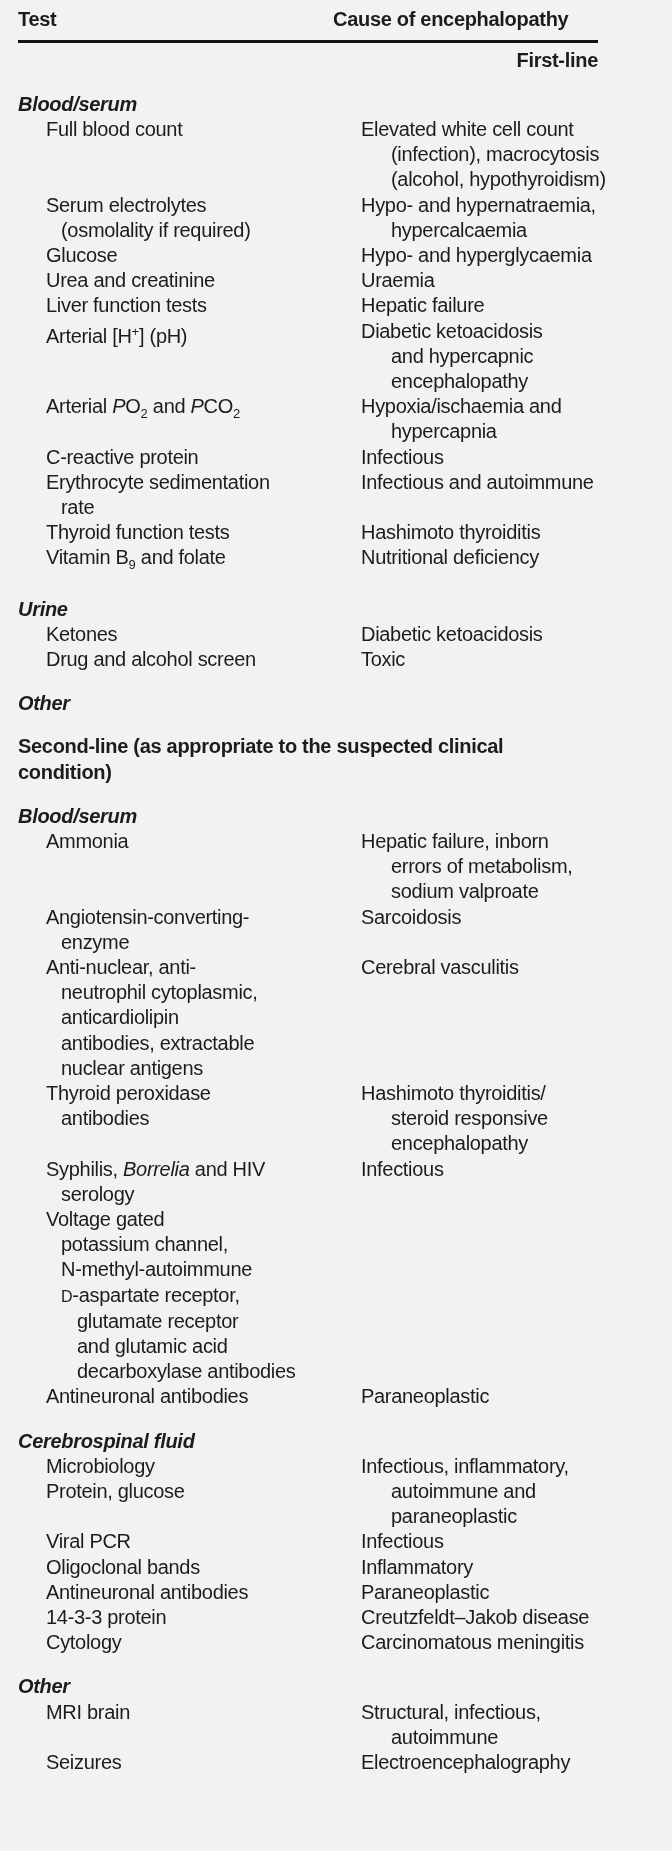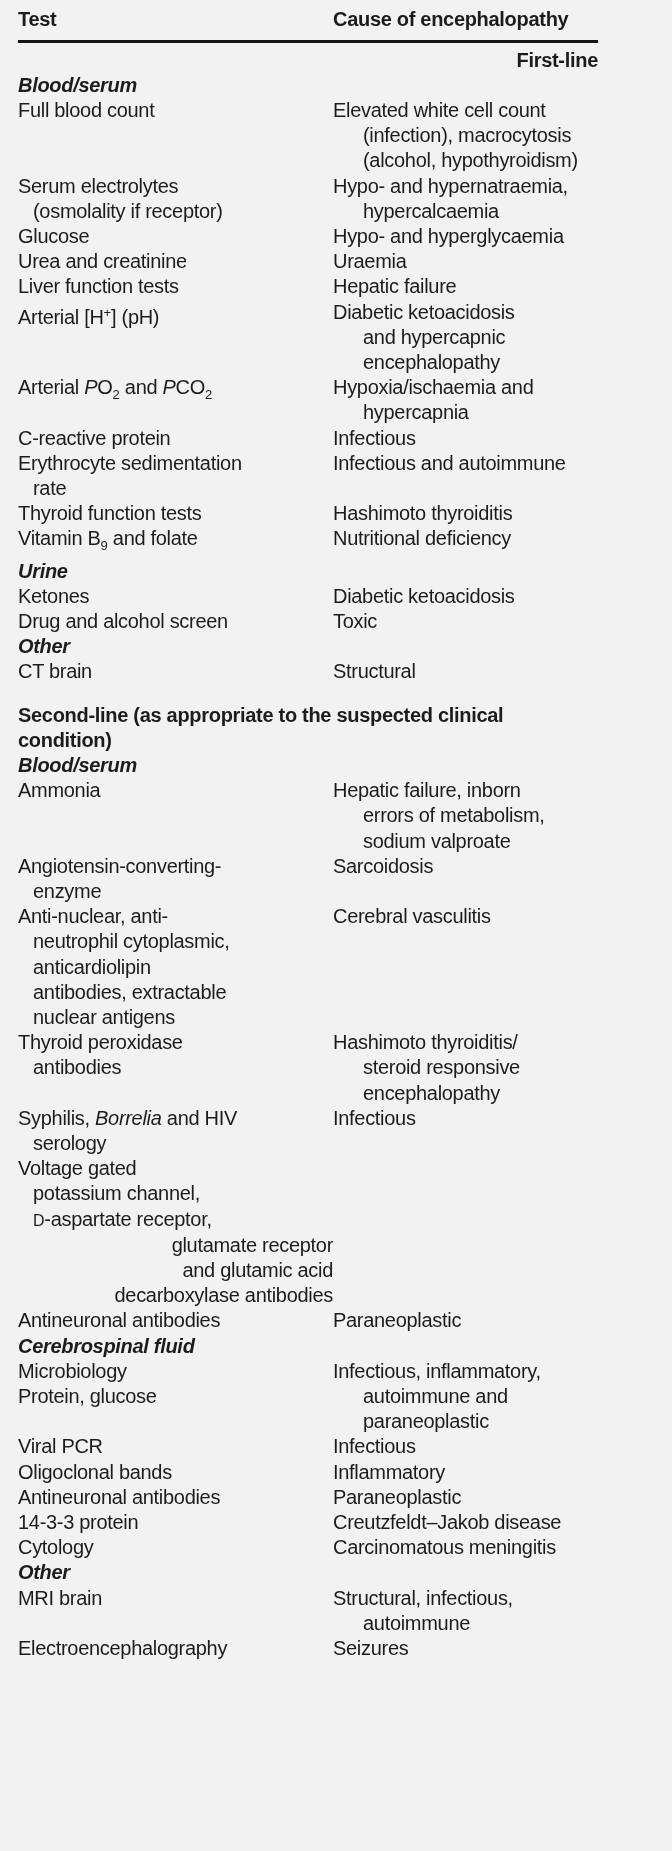--- a/index.html
+++ b/index.html
@@ -35,29 +35,30 @@
     margin:8px 0 5px 0;
   }
   .group-header{
     font-weight:bold;
     margin-top:18px;
   }
   #table-body > .group-header:first-child{margin-top:0;text-align:right;}
   .sub-header{
     font-weight:bold;
     font-style:italic;
+    margin-top:19px;
   }
   .row{
     display:grid;
     grid-template-columns:315px 1fr;
   }
-  .cell{min-height:25.2px;}
+  .cell{min-height:25.2px;margin-left:28px;}
   .ln{white-space:nowrap;}
   .test .i1{padding-left:15px;}
-  .test .i2{padding-left:31px;text-align:right;}
+  .test .i2{padding-left:31px;}
   .cause .i1{padding-left:30px;}
   .it{font-style:italic;}
   .sub{font-size:13px;vertical-align:-5px;letter-spacing:-0.2px;}
   .sup{font-size:13px;vertical-align:7px;letter-spacing:-0.2px;}
   .sc{font-size:16px;}
 </style>
 </head>
 <body>
 
 <div class="sheet">
@@ -77,21 +78,21 @@
         </div>
         <div class="cell cause">
           <div class="ln">Elevated white cell count</div>
           <div class="ln i1">(infection), macrocytosis</div>
           <div class="ln i1">(alcohol, hypothyroidism)</div>
         </div>
       </div>
       <div class="row">
         <div class="cell test">
           <div class="ln">Serum electrolytes</div>
-          <div class="ln i1">(osmolality if receptor)</div>
+          <div class="ln i1">(osmolality if required)</div>
         </div>
         <div class="cell cause">
           <div class="ln">Hypo- and hypernatraemia,</div>
           <div class="ln i1">hypercalcaemia</div>
         </div>
       </div>
       <div class="row">
         <div class="cell test">
           <div class="ln">Glucose</div>
         </div>
@@ -178,28 +179,20 @@
       </div>
       <div class="row">
         <div class="cell test">
           <div class="ln">Drug and alcohol screen</div>
         </div>
         <div class="cell cause">
           <div class="ln">Toxic</div>
         </div>
       </div>
       <div class="sub-header">Other</div>
-      <div class="row">
-        <div class="cell test">
-          <div class="ln">CT brain</div>
-        </div>
-        <div class="cell cause">
-          <div class="ln">Structural</div>
-        </div>
-      </div>
       <div class="group-header">
         <div>Second-line (as appropriate to the suspected clinical</div>
         <div>condition)</div>
       </div>
       <div class="sub-header">Blood/serum</div>
       <div class="row">
         <div class="cell test">
           <div class="ln">Ammonia</div>
         </div>
         <div class="cell cause">
@@ -246,20 +239,21 @@
           <div class="ln i1">serology</div>
         </div>
         <div class="cell cause">
           <div class="ln">Infectious</div>
         </div>
       </div>
       <div class="row">
         <div class="cell test">
           <div class="ln">Voltage gated</div>
           <div class="ln i1">potassium channel,</div>
+          <div class="ln i1">N-methyl-autoimmune</div>
           <div class="ln i1"><span class="sc">D</span>-aspartate receptor,</div>
           <div class="ln i2">glutamate receptor</div>
           <div class="ln i2">and glutamic acid</div>
           <div class="ln i2">decarboxylase antibodies</div>
         </div>
         <div class="cell cause"></div>
       </div>
       <div class="row">
         <div class="cell test">
           <div class="ln">Antineuronal antibodies</div>
@@ -324,21 +318,21 @@
       <div class="row">
         <div class="cell test">
           <div class="ln">MRI brain</div>
         </div>
         <div class="cell cause">
           <div class="ln">Structural, infectious,</div>
           <div class="ln i1">autoimmune</div>
         </div>
       </div>
       <div class="row">
+        <div class="cell cause">
+          <div class="ln">Seizures</div>
+        </div>
         <div class="cell test">
           <div class="ln">Electroencephalography</div>
-        </div>
-        <div class="cell cause">
-          <div class="ln">Seizures</div>
         </div>
       </div>
     </div>
 </div>
 
 </body></html>

